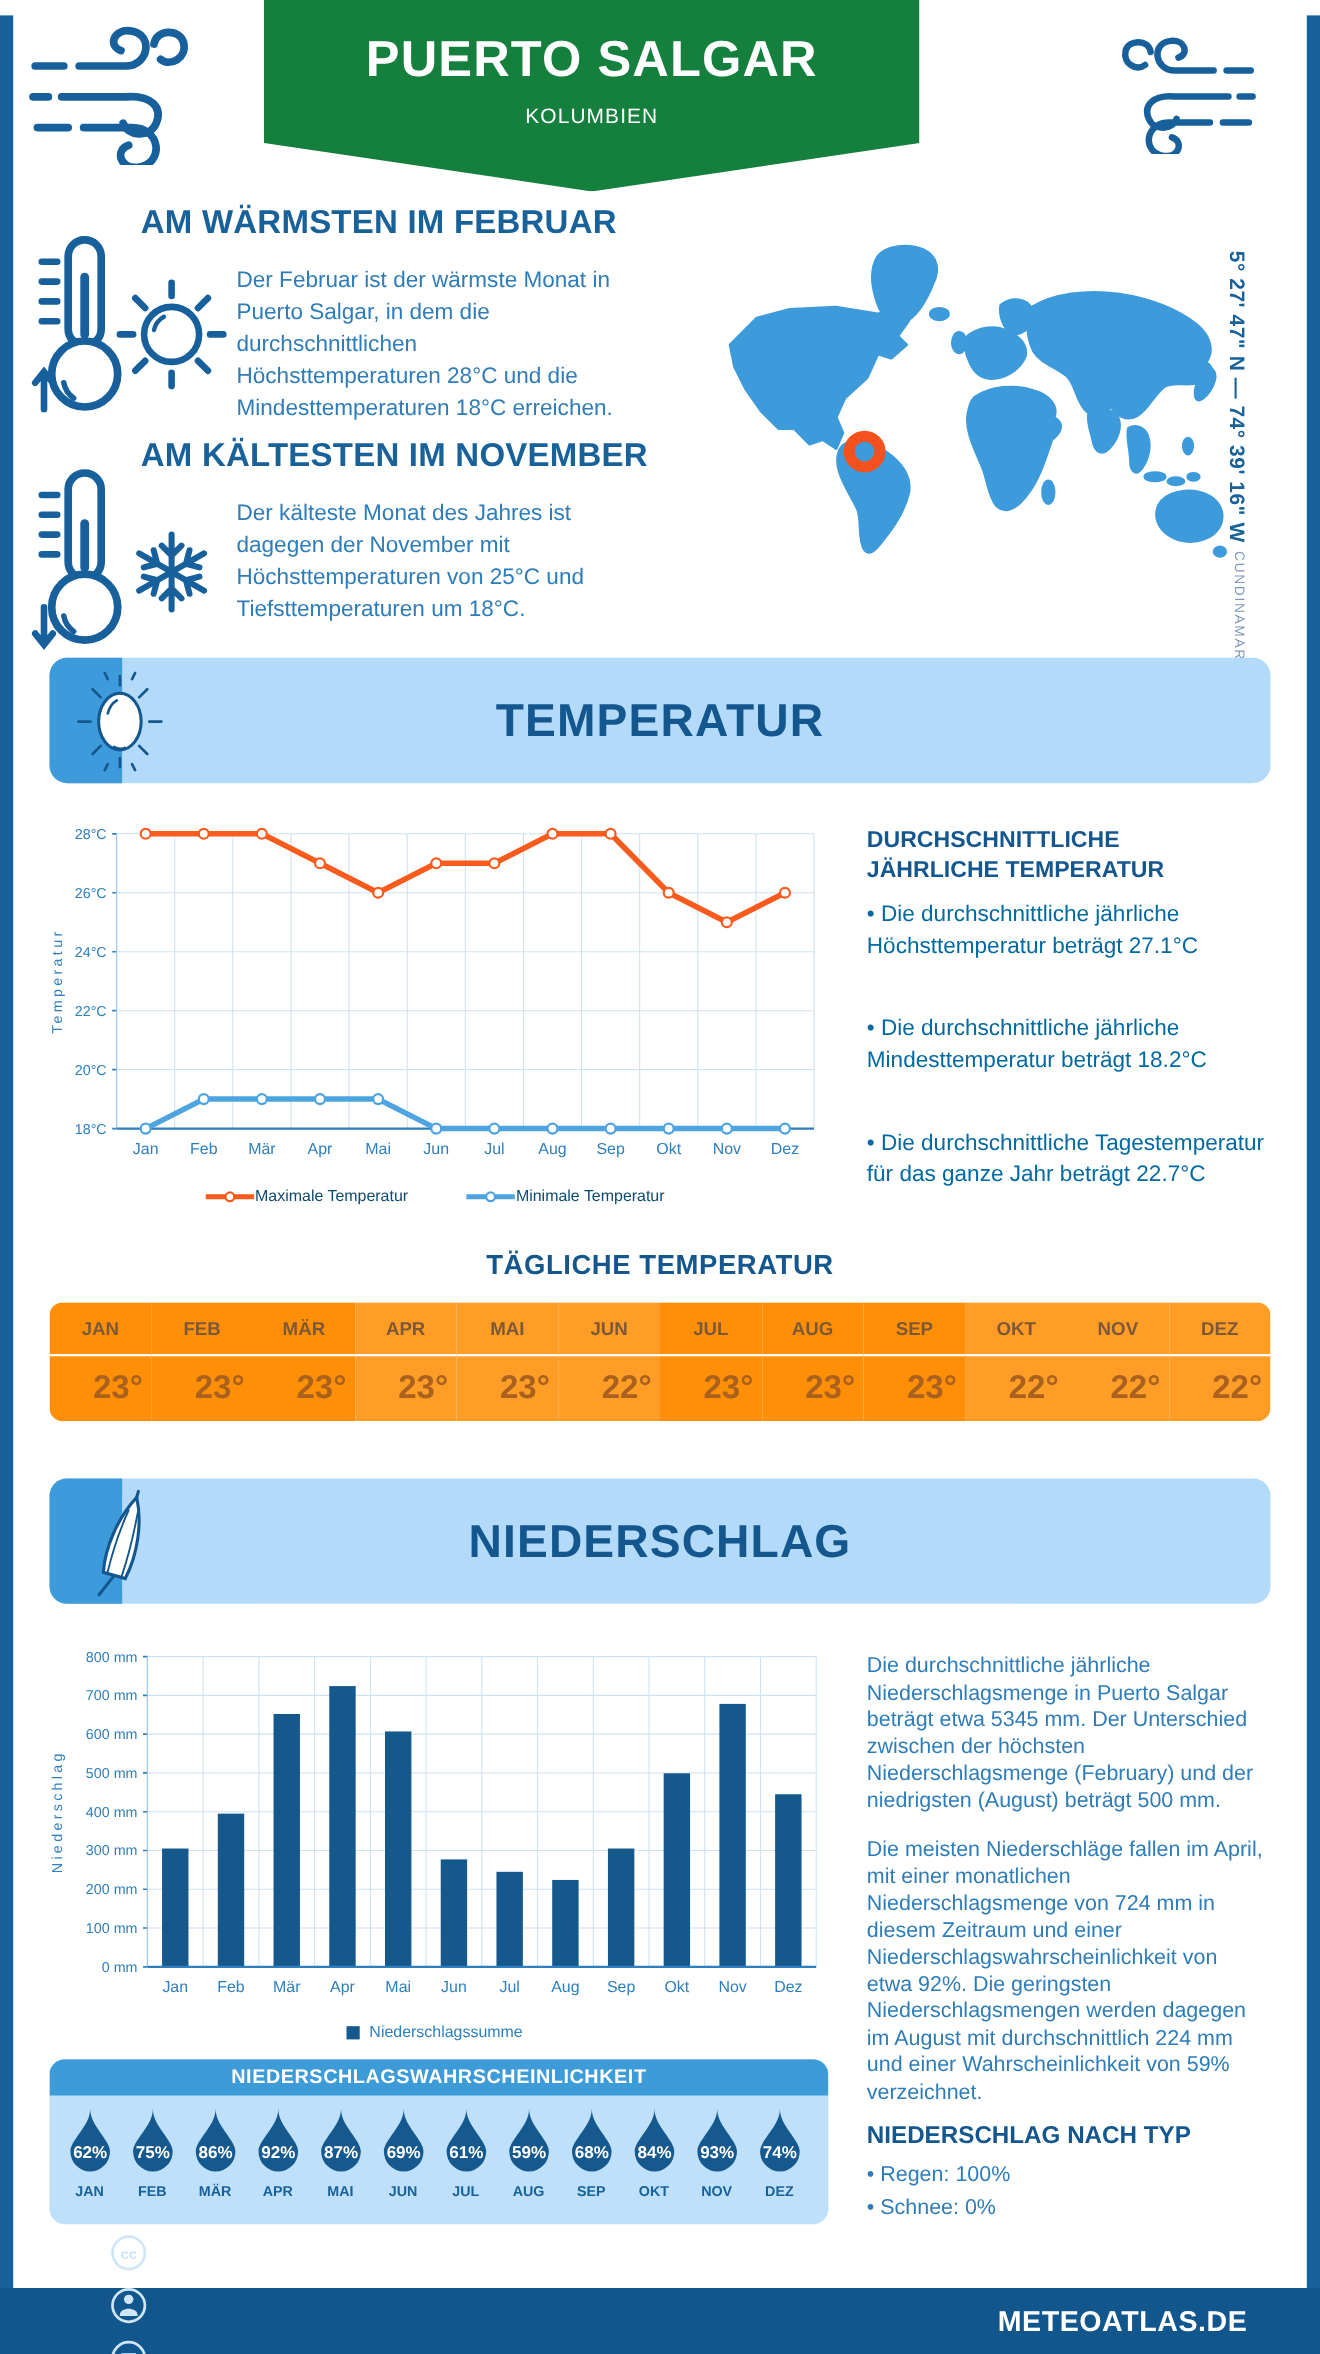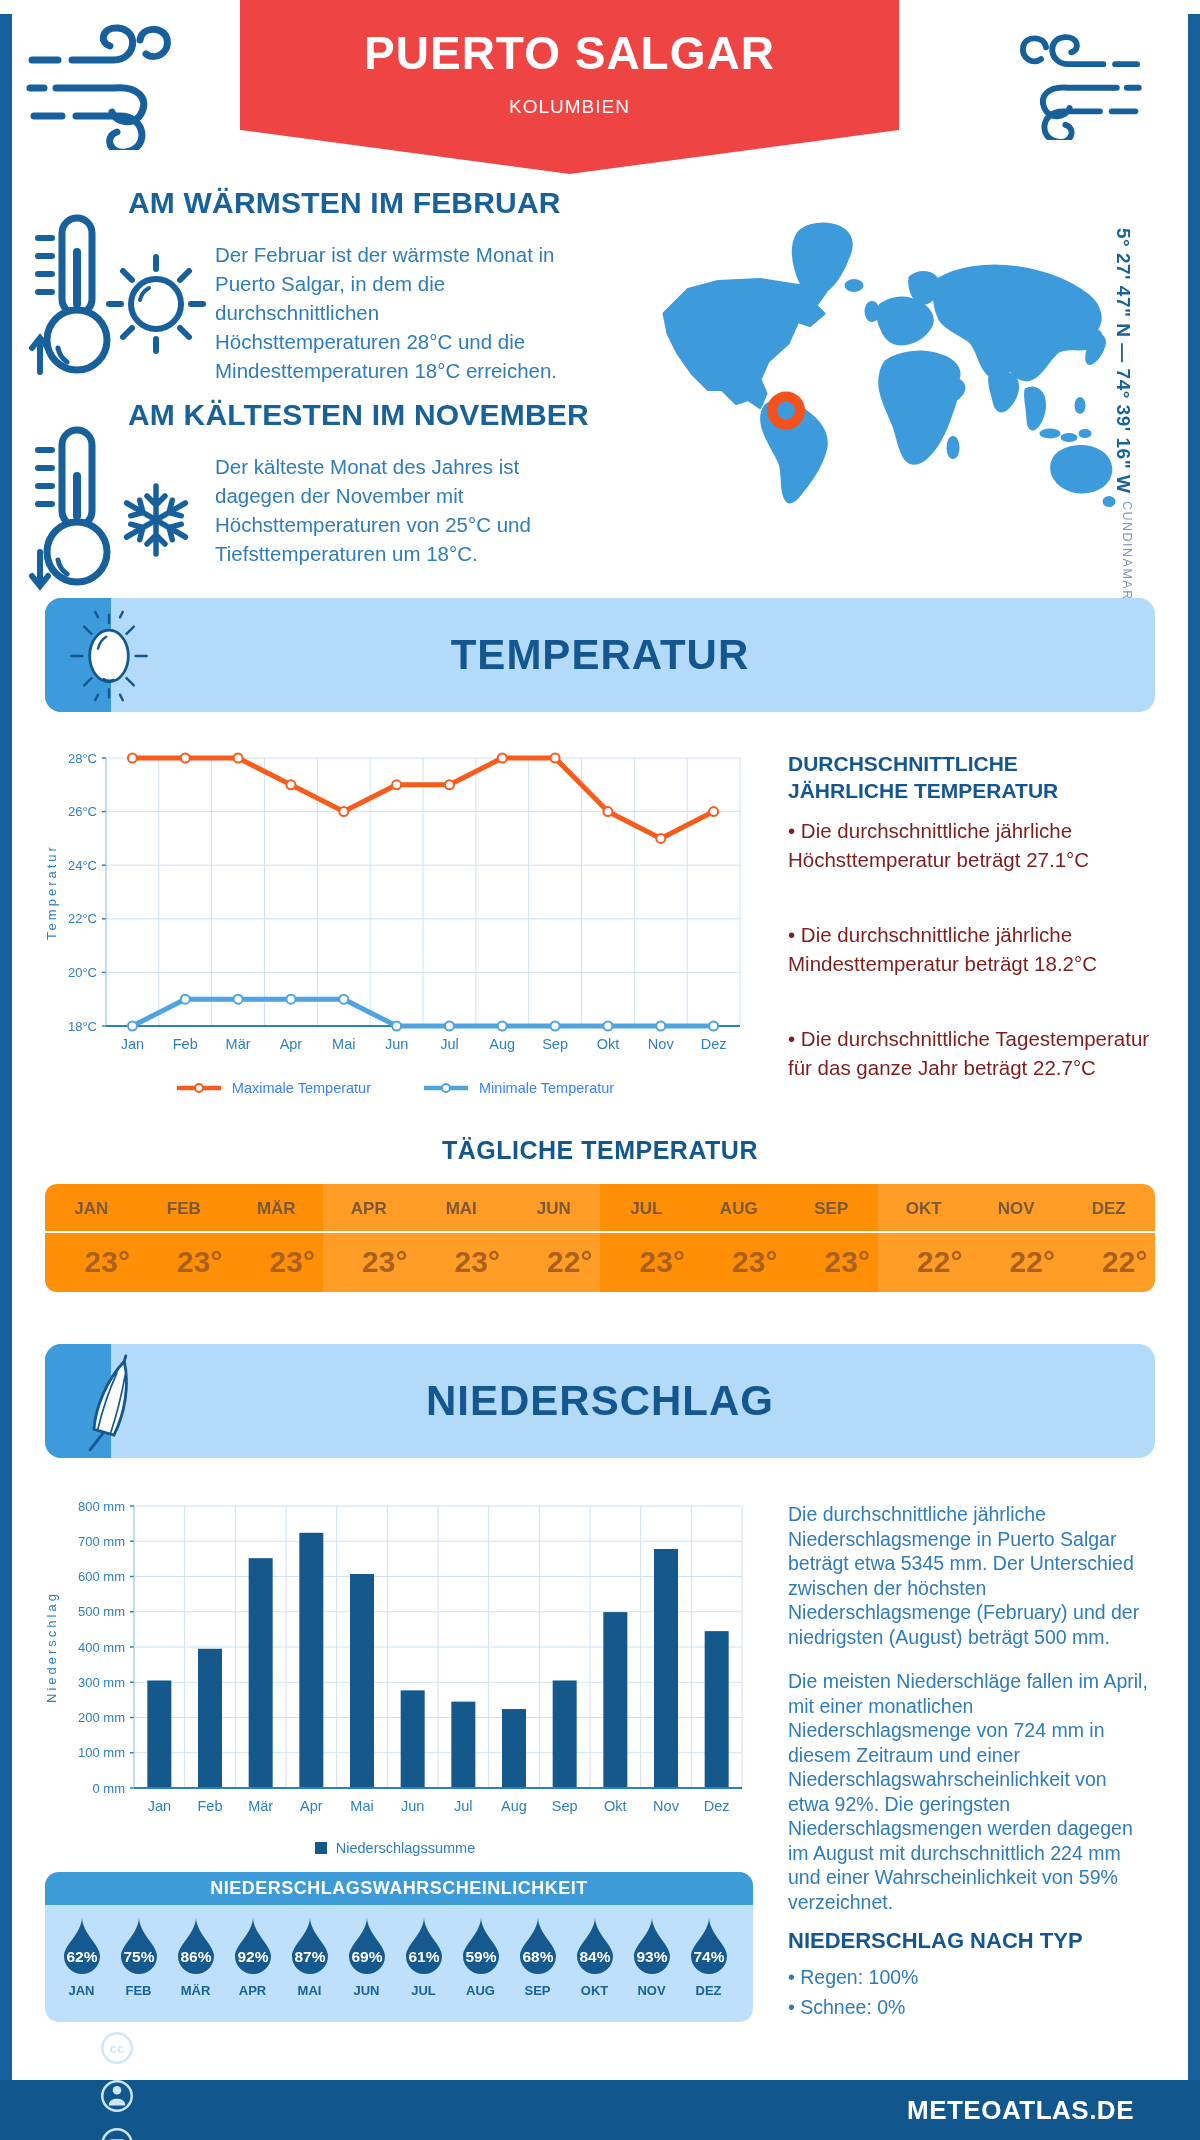--- a/index.html
+++ b/index.html
@@ -3,48 +3,48 @@
 <meta charset="utf-8">
 <style>
   html,body{margin:0;padding:0;}
   body{width:1200px;height:2140px;position:relative;background:#ffffff;
        font-family:"Liberation Sans","DejaVu Sans",sans-serif;overflow:hidden;}
   .abs{position:absolute;}
   .edge{position:absolute;top:14px;bottom:0;width:12px;background:#15609A;}
   #edgeL{left:0;} #edgeR{right:0;}
 
   
-  #banner{left:240px;top:0;width:659px;height:174px;background:#ef4444;
+  #banner{left:240px;top:0;width:596px;height:174px;background:#15803d;
           clip-path:polygon(0 0,100% 0,100% 74.7%,50% 100%,0 74.7%);text-align:center;color:#fff;}
   #banner .t{margin-top:26px;font-size:46px;font-weight:bold;letter-spacing:1px;}
   #banner .s{margin-top:16px;font-size:19px;letter-spacing:1px;}
 
   
   .hl-head{font-size:30px;font-weight:bold;color:#186199;letter-spacing:.2px;}
   .hl-body{font-size:20.5px;line-height:29px;color:#2e7cb8;}
 
   
   #coordsBox{left:1112px;top:228px;height:420px;writing-mode:vertical-rl;display:flex;gap:8px;}
   #coordsBox .c1{font-size:19px;font-weight:bold;color:#186199;letter-spacing:.5px;}
   #coordsBox .c2{font-size:12.5px;color:#7d98b8;letter-spacing:1.5px;}
 
   
   .secBanner{left:45px;width:1110px;height:114px;background:#B3DAF8;border-radius:16px;}
   .secBanner .sq{position:absolute;left:0;top:0;width:66px;height:114px;background:#3D9BDB;border-radius:16px 0 0 16px;}
   .secBanner .ttl{position:absolute;left:0;top:0;width:100%;line-height:114px;text-align:center;
                   font-size:42px;font-weight:bold;color:#14578F;letter-spacing:1px;}
   #tempLegend{left:42px;top:1080px;width:706px;display:flex;justify-content:center;gap:52px;align-items:center;}
-  .lgItem{display:flex;align-items:center;gap:10px;font-size:14.5px;color:#3b82f6;}
+  .lgItem{display:flex;align-items:center;font-size:14.5px;color:#0c4a6e;}
   #precipLegend{left:40px;top:1840px;width:710px;display:flex;justify-content:center;gap:9px;align-items:center;
                 font-size:14.5px;color:#2e7fbe;}
   #precipLegend .sq{width:12px;height:12px;background:#14588c;display:inline-block;}
 
   
   .statsHead{font-size:21px;font-weight:bold;color:#14578F;line-height:27px;}
-  .bullet{font-size:20.5px;line-height:29px;color:#7f1d1d;margin-bottom:46px;}
+  .bullet{font-size:20.5px;line-height:29px;color:#0369a1;margin-bottom:46px;}
   .pPar{font-size:19.5px;line-height:24.5px;color:#2e7cb8;margin-bottom:20px;}
 
   
   #dailyHead{left:0;top:1136px;width:1200px;text-align:center;font-size:25px;font-weight:bold;color:#14578F;letter-spacing:.5px;}
   #dailyTable{left:45px;top:1184px;width:1110px;height:108px;border-radius:12px;overflow:hidden;
               display:grid;grid-template-columns:repeat(12,1fr);}
   .dt-col{background:#FF8F06;display:flex;flex-direction:column;}
   .dt-col.light{background:#FF9D26;}
   .dt-m{height:47px;line-height:49px;text-align:center;font-size:17px;font-weight:bold;color:#7d5836;border-bottom:2px solid #fff;}
   .dt-v{height:59px;line-height:57px;text-align:center;font-size:30px;font-weight:bold;color:#a9611d;padding-left:32px;}

